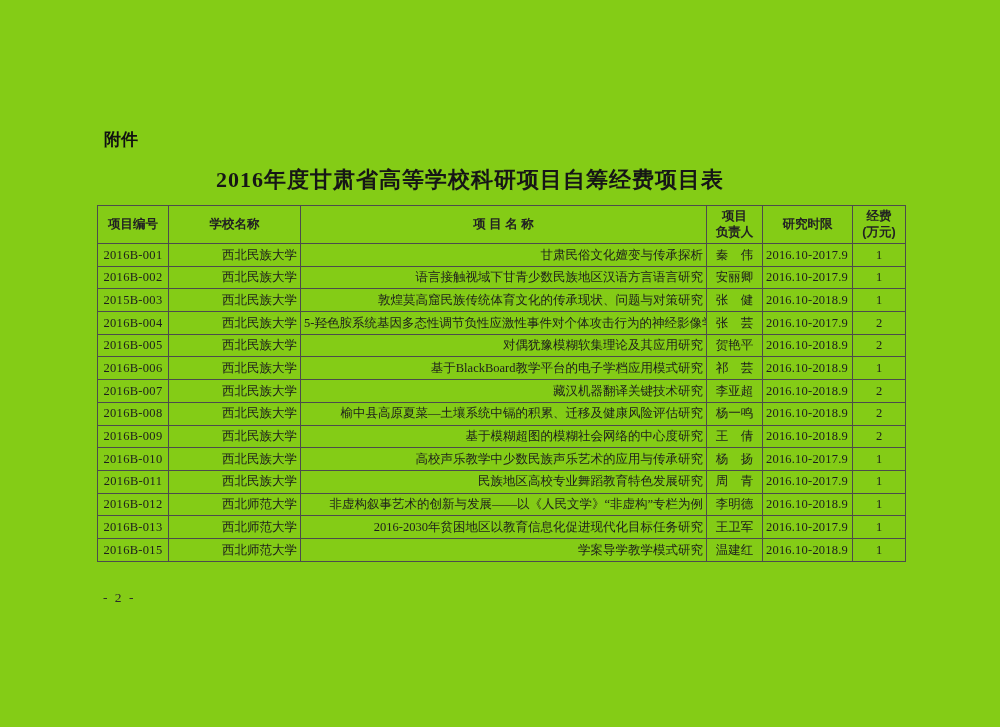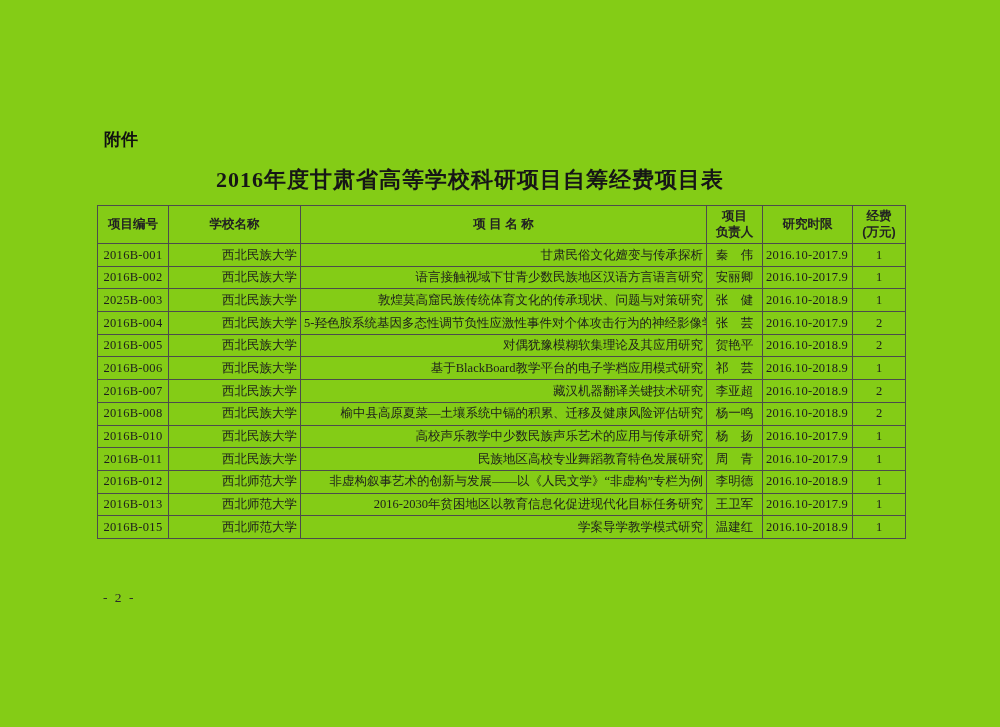--- a/index.html
+++ b/index.html
@@ -99,21 +99,21 @@
   </tr>
         <tr class="data-row">
     <td class="c-id">2016B-002</td>
     <td class="c-school">西北民族大学</td>
     <td class="c-name">语言接触视域下甘青少数民族地区汉语方言语言研究</td>
     <td class="c-leader">安丽卿</td>
     <td class="c-period">2016.10-2017.9</td>
     <td class="c-budget">1</td>
   </tr>
         <tr class="data-row">
-    <td class="c-id">2025B-003</td>
+    <td class="c-id">2015B-003</td>
     <td class="c-school">西北民族大学</td>
     <td class="c-name">敦煌莫高窟民族传统体育文化的传承现状、问题与对策研究</td>
     <td class="c-leader">张　健</td>
     <td class="c-period">2016.10-2018.9</td>
     <td class="c-budget">1</td>
   </tr>
         <tr class="data-row">
     <td class="c-id">2016B-004</td>
     <td class="c-school">西北民族大学</td>
     <td class="c-name">5-羟色胺系统基因多态性调节负性应激性事件对个体攻击行为的神经影像学研究</td>
@@ -143,20 +143,28 @@
     <td class="c-name">藏汉机器翻译关键技术研究</td>
     <td class="c-leader">李亚超</td>
     <td class="c-period">2016.10-2018.9</td>
     <td class="c-budget">2</td>
   </tr>
         <tr class="data-row">
     <td class="c-id">2016B-008</td>
     <td class="c-school">西北民族大学</td>
     <td class="c-name">榆中县高原夏菜—土壤系统中镉的积累、迁移及健康风险评估研究</td>
     <td class="c-leader">杨一鸣</td>
+    <td class="c-period">2016.10-2018.9</td>
+    <td class="c-budget">2</td>
+  </tr>
+        <tr class="data-row">
+    <td class="c-id">2016B-009</td>
+    <td class="c-school">西北民族大学</td>
+    <td class="c-name">基于模糊超图的模糊社会网络的中心度研究</td>
+    <td class="c-leader">王　倩</td>
     <td class="c-period">2016.10-2018.9</td>
     <td class="c-budget">2</td>
   </tr>
         <tr class="data-row">
     <td class="c-id">2016B-010</td>
     <td class="c-school">西北民族大学</td>
     <td class="c-name">高校声乐教学中少数民族声乐艺术的应用与传承研究</td>
     <td class="c-leader">杨　扬</td>
     <td class="c-period">2016.10-2017.9</td>
     <td class="c-budget">1</td>

